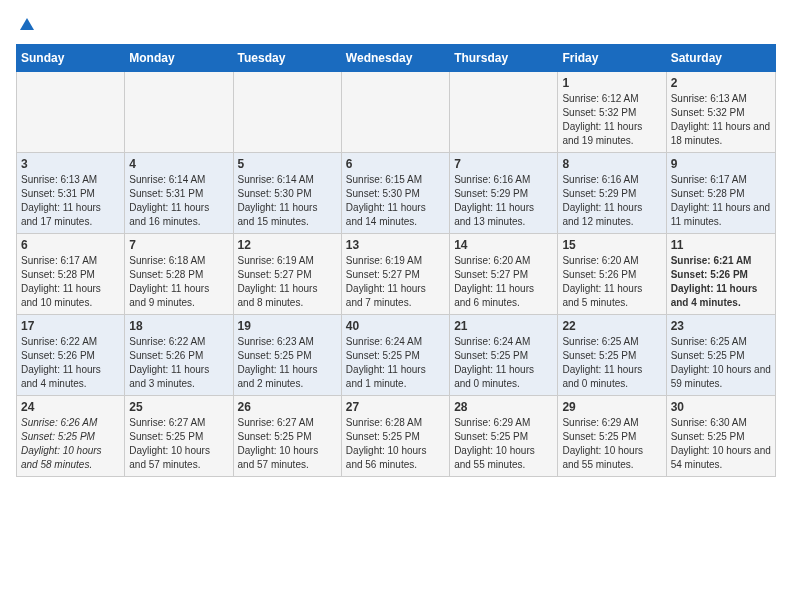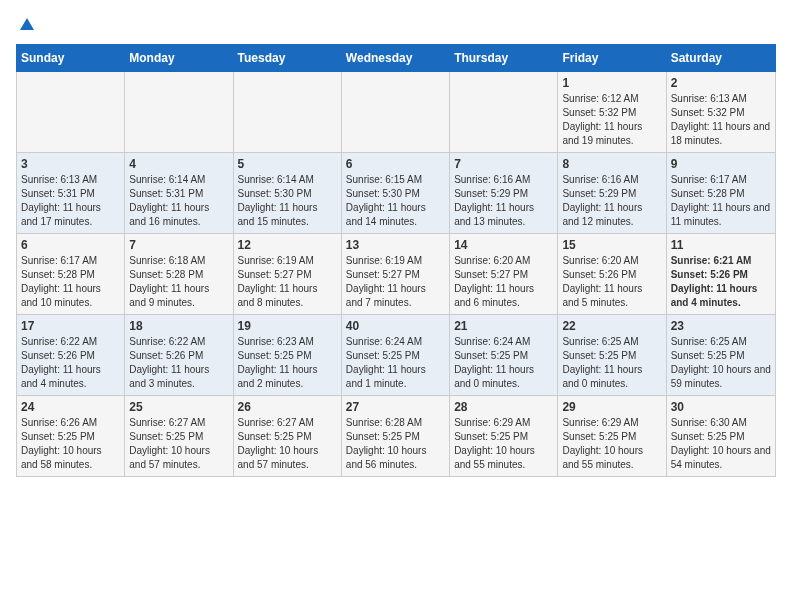--- a/index.html
+++ b/index.html
@@ -254,21 +254,21 @@
         <td>
           <span class="day-num">23</span>
           <div class="cell-text" style="white-space: pre-line;">Sunrise: 6:25 AM
 Sunset: 5:25 PM
 Daylight: 10 hours and 59 minutes.</div>
         </td>
       </tr>
       <tr>
         <td>
           <span class="day-num">24</span>
-          <div class="cell-text" style="white-space: pre-line;">Sunrise: 6:26 AM
+          <div class="cell-text" style="white-space: pre-line; font-style: italic;">Sunrise: 6:26 AM
 Sunset: 5:25 PM
 Daylight: 10 hours and 58 minutes.</div>
         </td>
         <td>
           <span class="day-num">25</span>
           <div class="cell-text" style="white-space: pre-line;">Sunrise: 6:27 AM
 Sunset: 5:25 PM
 Daylight: 10 hours and 57 minutes.</div>
         </td>
         <td>

